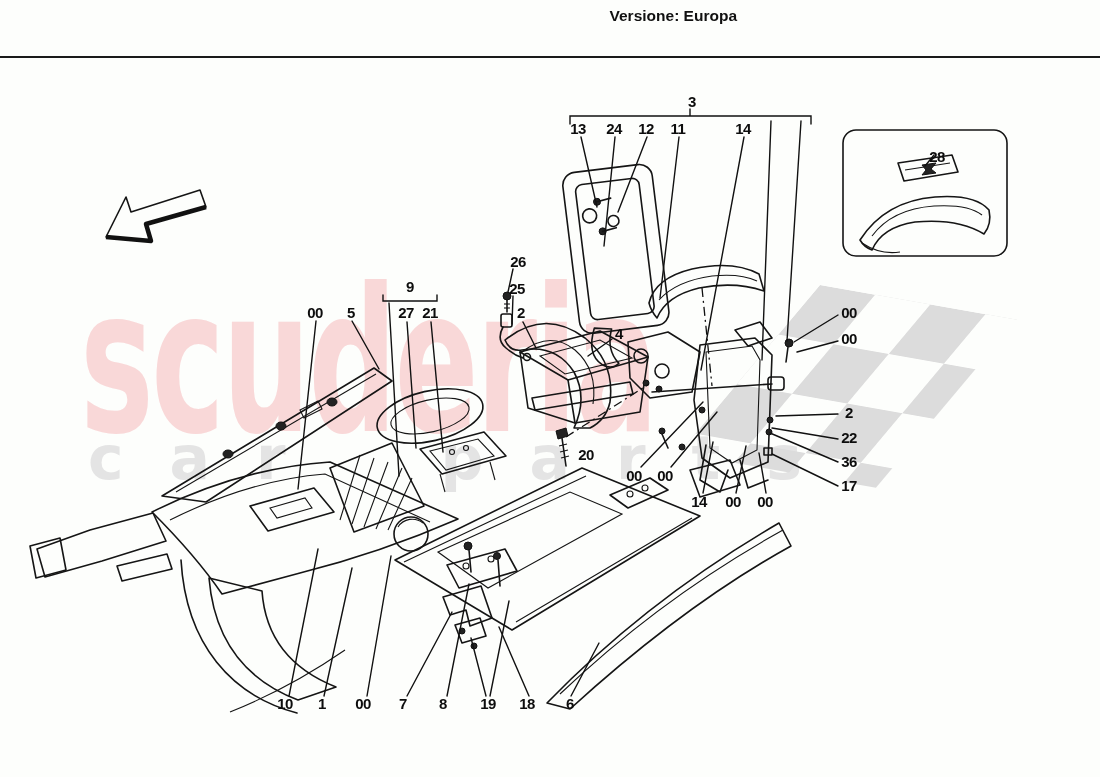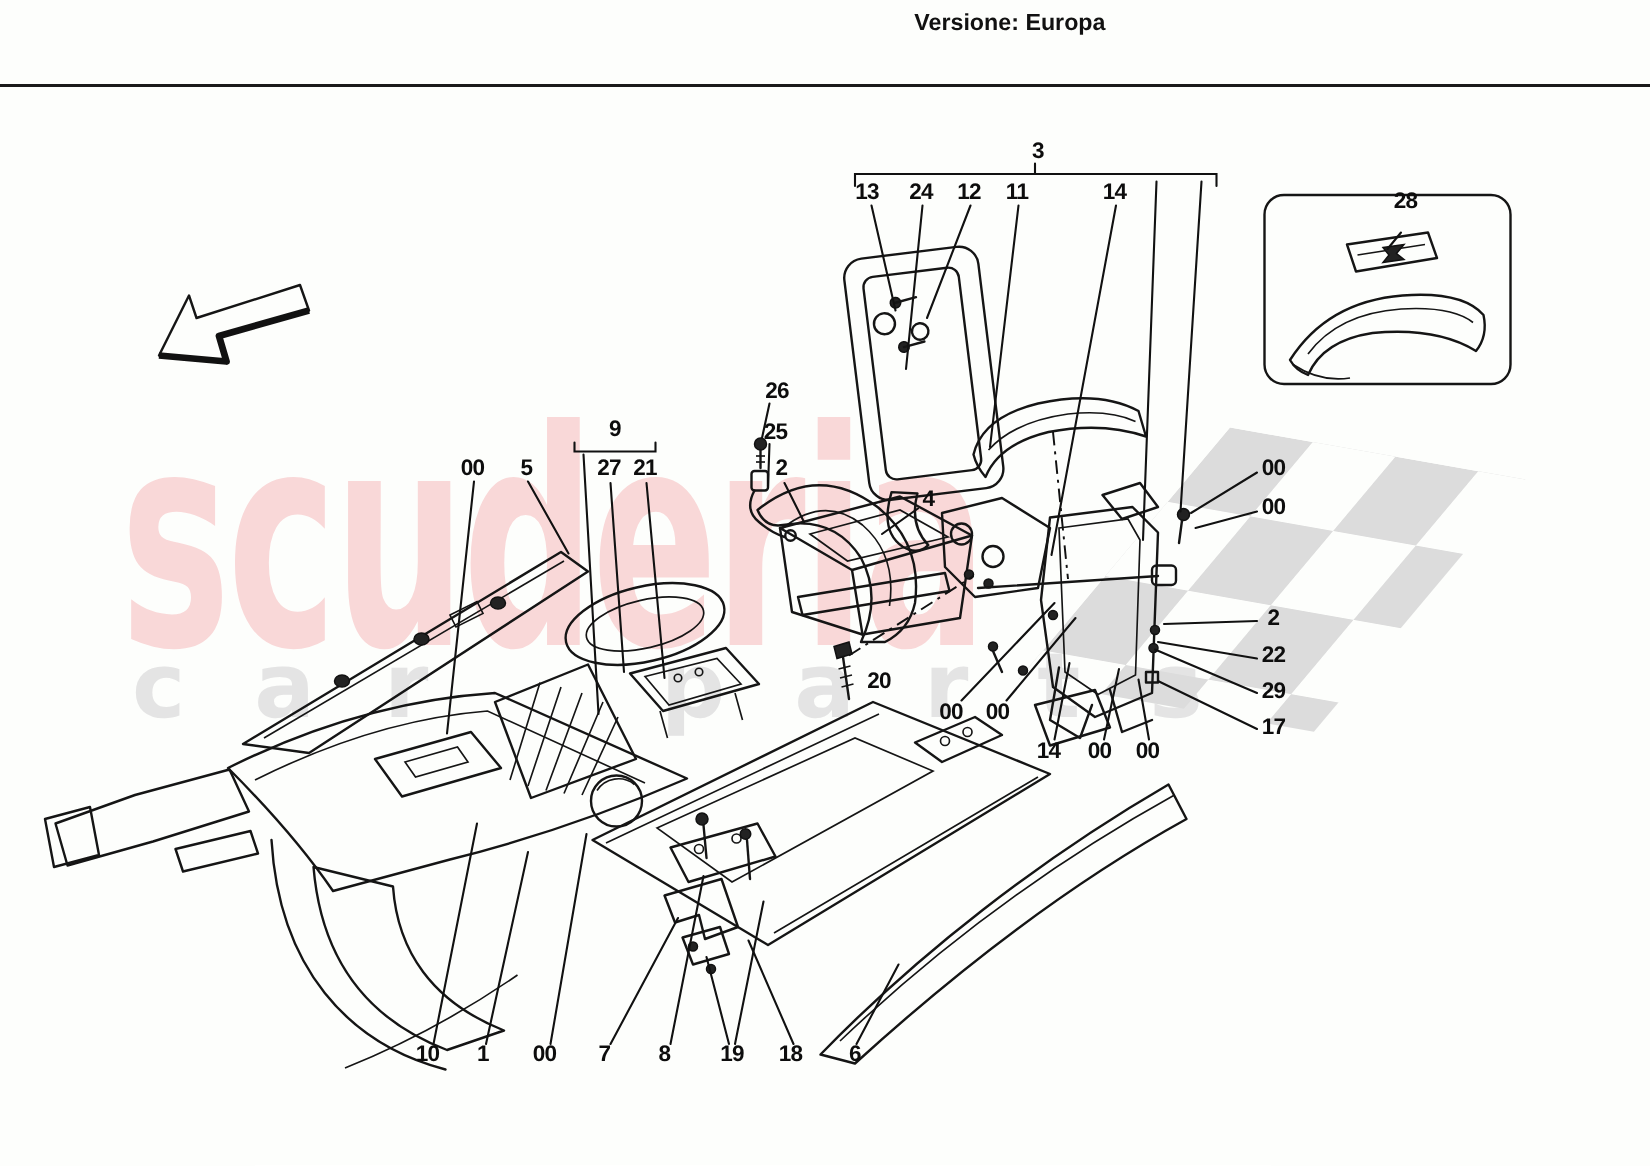--- a/index.html
+++ b/index.html
@@ -251,36 +251,36 @@
     </g>
   </svg>
 
   <div>
       <div class="callout" style="left: 692px; top: 101px;">3</div>
       <div class="callout" style="left: 578px; top: 128px;">13</div>
       <div class="callout" style="left: 614px; top: 128px;">24</div>
       <div class="callout" style="left: 646px; top: 128px;">12</div>
       <div class="callout" style="left: 678px; top: 128px;">11</div>
       <div class="callout" style="left: 743px; top: 128px;">14</div>
-      <div class="callout" style="left: 937px; top: 134px;">28</div>
+      <div class="callout" style="left: 937px; top: 156px;">28</div>
       <div class="callout" style="left: 518px; top: 261px;">26</div>
       <div class="callout" style="left: 517px; top: 288px;">25</div>
       <div class="callout" style="left: 410px; top: 286px;">9</div>
       <div class="callout" style="left: 315px; top: 312px;">00</div>
       <div class="callout" style="left: 351px; top: 312px;">5</div>
       <div class="callout" style="left: 406px; top: 312px;">27</div>
       <div class="callout" style="left: 430px; top: 312px;">21</div>
       <div class="callout" style="left: 521px; top: 312px;">2</div>
       <div class="callout" style="left: 619px; top: 333px;">4</div>
       <div class="callout" style="left: 849px; top: 312px;">00</div>
       <div class="callout" style="left: 849px; top: 338px;">00</div>
       <div class="callout" style="left: 586px; top: 410px; margin-top: 44px;">20</div>
       <div class="callout" style="left: 849px; top: 412px;">2</div>
       <div class="callout" style="left: 849px; top: 437px;">22</div>
-      <div class="callout" style="left: 849px; top: 461px;">29</div>
+      <div class="callout" style="left: 849px; top: 461px;">36</div>
       <div class="callout" style="left: 849px; top: 485px;">17</div>
       <div class="callout" style="left: 634px; top: 475px;">00</div>
       <div class="callout" style="left: 665px; top: 475px;">00</div>
       <div class="callout" style="left: 699px; top: 501px;">14</div>
       <div class="callout" style="left: 733px; top: 501px;">00</div>
       <div class="callout" style="left: 765px; top: 501px;">00</div>
       <div class="callout" style="left: 285px; top: 703px;">10</div>
       <div class="callout" style="left: 322px; top: 703px;">1</div>
       <div class="callout" style="left: 363px; top: 703px;">00</div>
       <div class="callout" style="left: 403px; top: 703px;">7</div>

